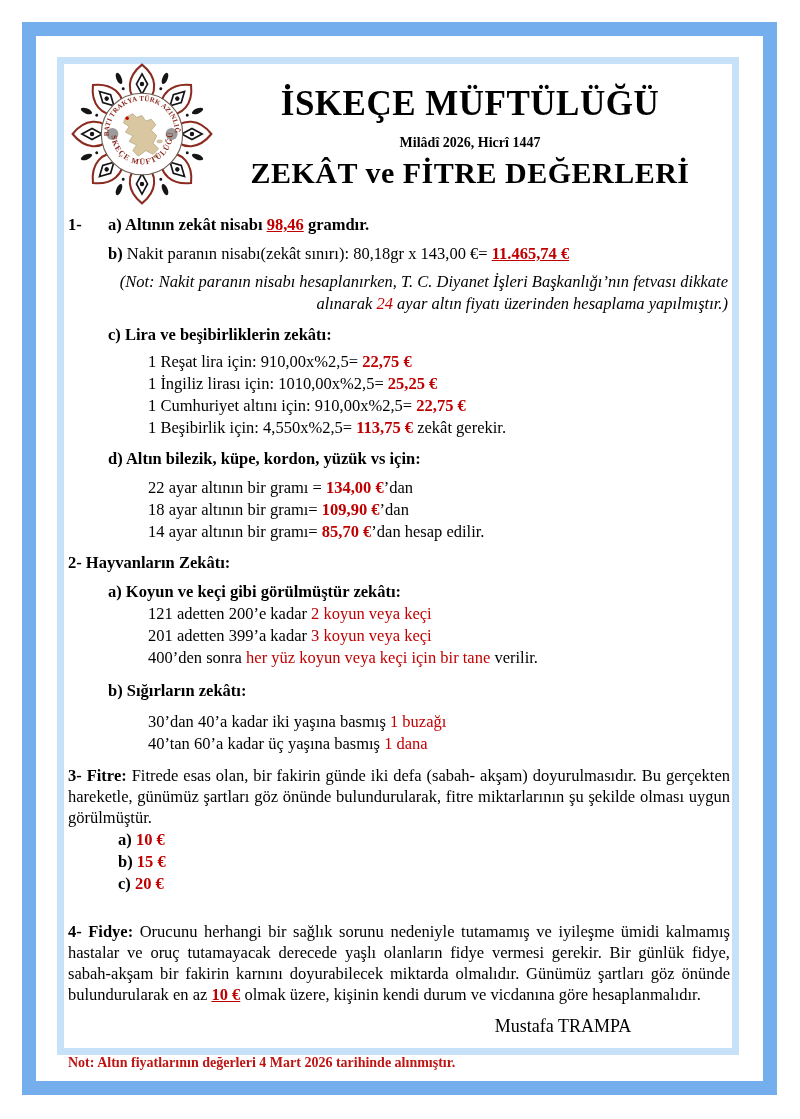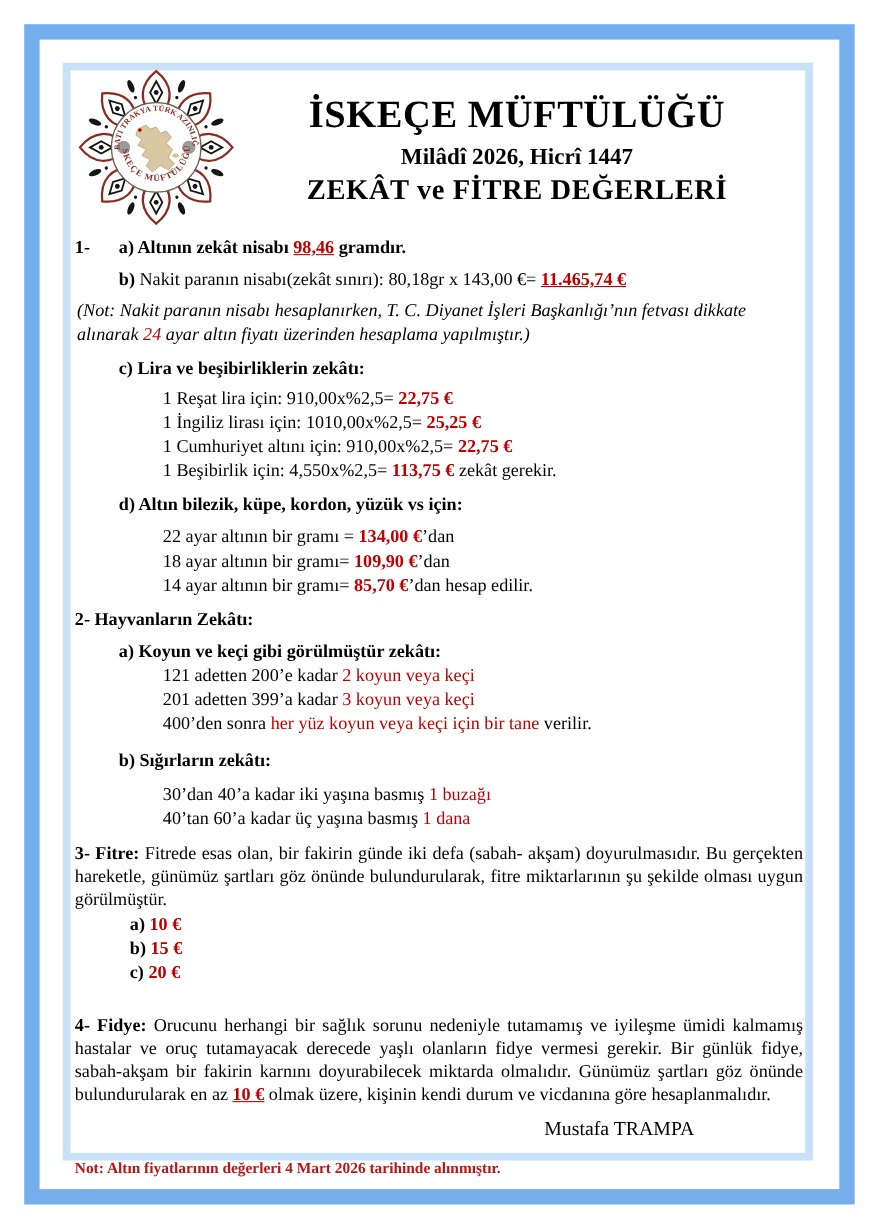--- a/index.html
+++ b/index.html
@@ -11,34 +11,34 @@
     border:14px solid #74AEED;}
   .inner-frame{position:absolute;left:57px;top:57px;right:61px;bottom:64px;
     border:7px solid #C7E1F8;}
   .content{position:absolute;left:68px;top:60px;width:662px;height:988px;
     overflow:hidden;font-size:16.5px;line-height:21px;}
   
   .header{display:flex;align-items:center;margin-bottom:4px;}
   .logo{width:148px;height:148px;flex:0 0 auto;}
   .header-text{flex:1;text-align:center;padding-right:6px;}
   .title{font-size:35px;font-weight:bold;line-height:38px;letter-spacing:.5px;}
-  .subtitle{font-size:21px;font-weight:bold;margin-top:9px;}
-  .heading2{font-size:26px;font-weight:bold;margin-top:9px;letter-spacing:.5px;}
+  .subtitle{font-size:14px;font-weight:bold;margin-top:9px;}
+  .heading2{font-size:30px;font-weight:bold;margin-top:9px;letter-spacing:.5px;}
   
   .b{font-weight:bold;}
   .red{color:#C00000;font-weight:bold;}
   .redp{color:#C00000;}
   .u{text-decoration:underline;}
   .line{margin:1px 0;}
   .withnum{position:relative;margin-left:40px;}
   .secnum{position:absolute;left:-40px;font-weight:bold;}
   .ml1{margin-left:40px;}
   .ml2{margin-left:80px;}
   .mlf{margin-left:50px;}
-  .note{font-style:italic;text-align:left;margin:7px 2px 9px;line-height:22px;}
+  .note{font-style:italic;text-align:right;margin:7px 2px 9px;line-height:22px;}
   .subhead{font-weight:bold;}
   .mt6{margin-top:6px;} .mt8{margin-top:8px;} .mt10{margin-top:10px;} .mt12{margin-top:12px;}
   .para{text-align:justify;margin-top:11px;}
   .para4{text-align:justify;margin-top:27px;}
   .sig{width:230px;text-align:center;margin:9px 52px 0 auto;font-size:18px;line-height:24px;}
   .footer-note{position:absolute;left:68px;top:1055px;font-weight:bold;
     color:#BE1414;font-size:14px;}
 </style>
 </head>
 <body>

